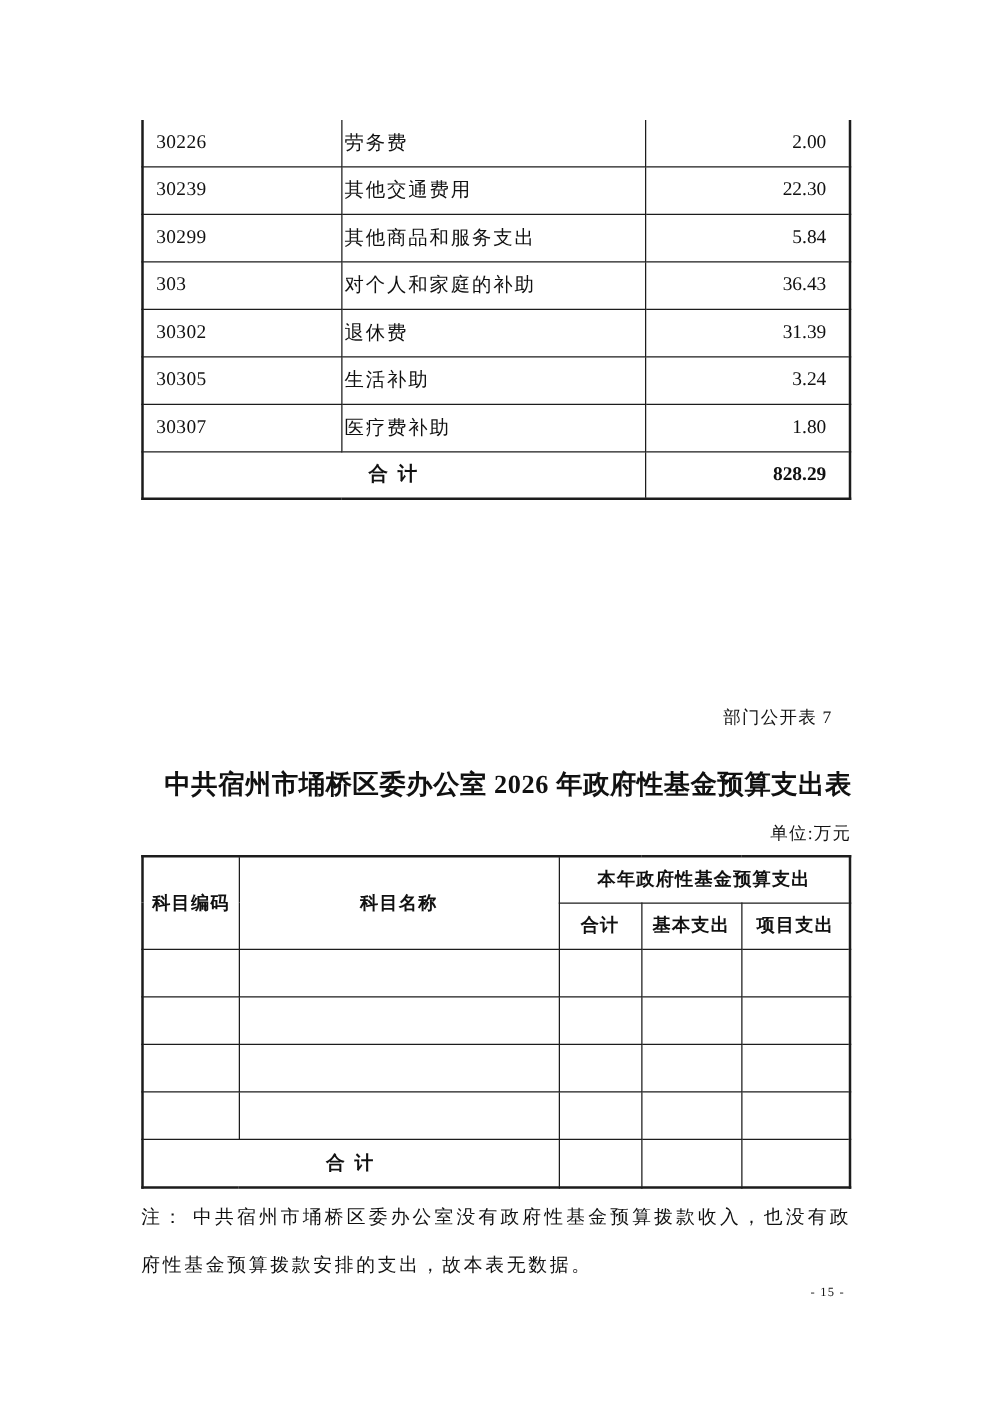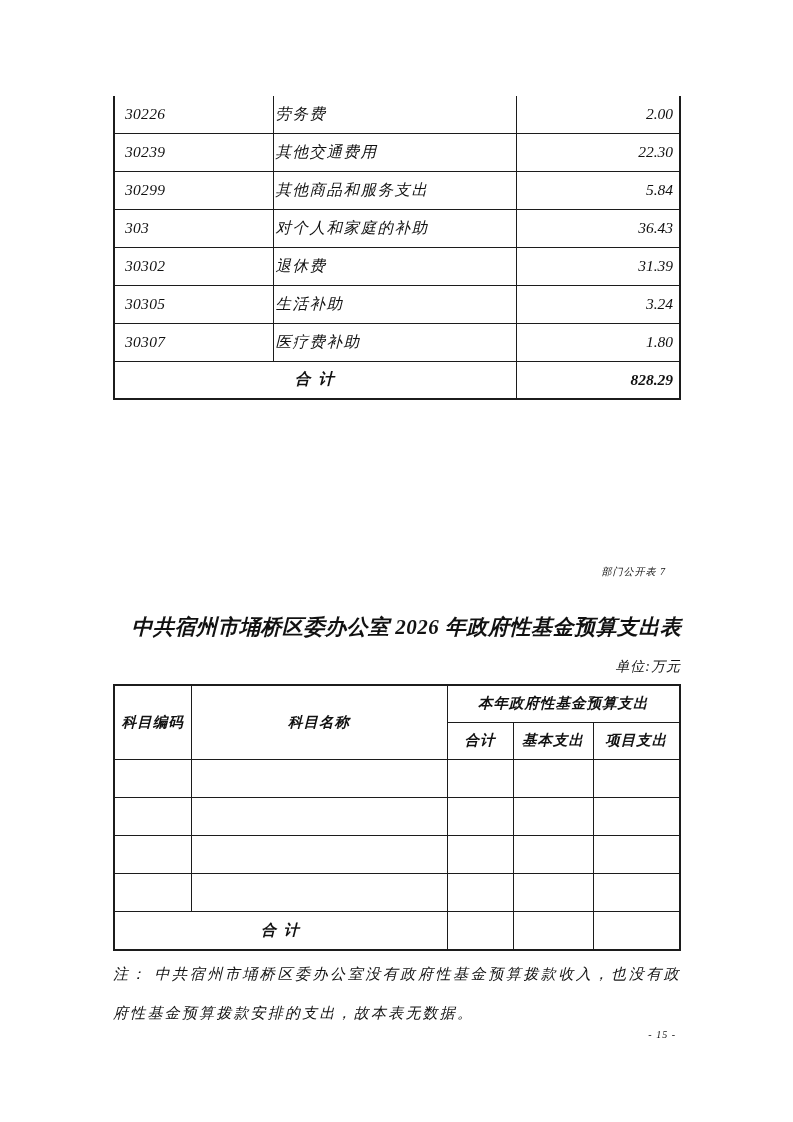--- a/index.html
+++ b/index.html
@@ -8,51 +8,50 @@
     background: #ffffff;
   }
   .page {
     position: relative;
     width: 793px;
     height: 1122px;
     background: #ffffff;
     font-family: "Liberation Serif", "DejaVu Serif", serif;
     color: #111111;
     overflow: hidden;
-    font-style: italic;
   }
 
   
   table { border-collapse: collapse; table-layout: fixed; }
   td { padding: 0; vertical-align: middle; overflow: hidden; }
 
   .t1 {
     position: absolute;
     left: 113px;
     top: 96px;
     width: 566px;
     border: 2px solid #1c1c1c;
     border-top: none;
   }
   .t1 td { border: 1px solid #1c1c1c; font-size: 15.5px; }
   .t1 tr { height: 38px; }
   .t1 tr:first-child { height: 37px; }
   .t1 tr:first-child td { border-top: none; }
   .t1 .code { padding-left: 10px; letter-spacing: 0.3px; }
   .t1 .name { padding-left: 2px; letter-spacing: 1.5px; }
-  .t1 .val  { text-align: right; padding-right: 6px; }
+  .t1 .val  { text-align: right; padding-right: 18px; }
   .t1 .total-label { text-align: center; font-weight: bold; letter-spacing: 2px; }
   .t1 .total-val { font-weight: bold; border-radius: 18px; }
 
   
   .dept-label {
     position: absolute;
     top: 565px;
     right: 127px;
-    font-size: 10px;
+    font-size: 14px;
     letter-spacing: 1px;
   }
   .title {
     position: absolute;
     top: 603px;
     left: 0;
     width: 100%;
     margin: 10px;
     text-align: center;
     font-size: 21px;

